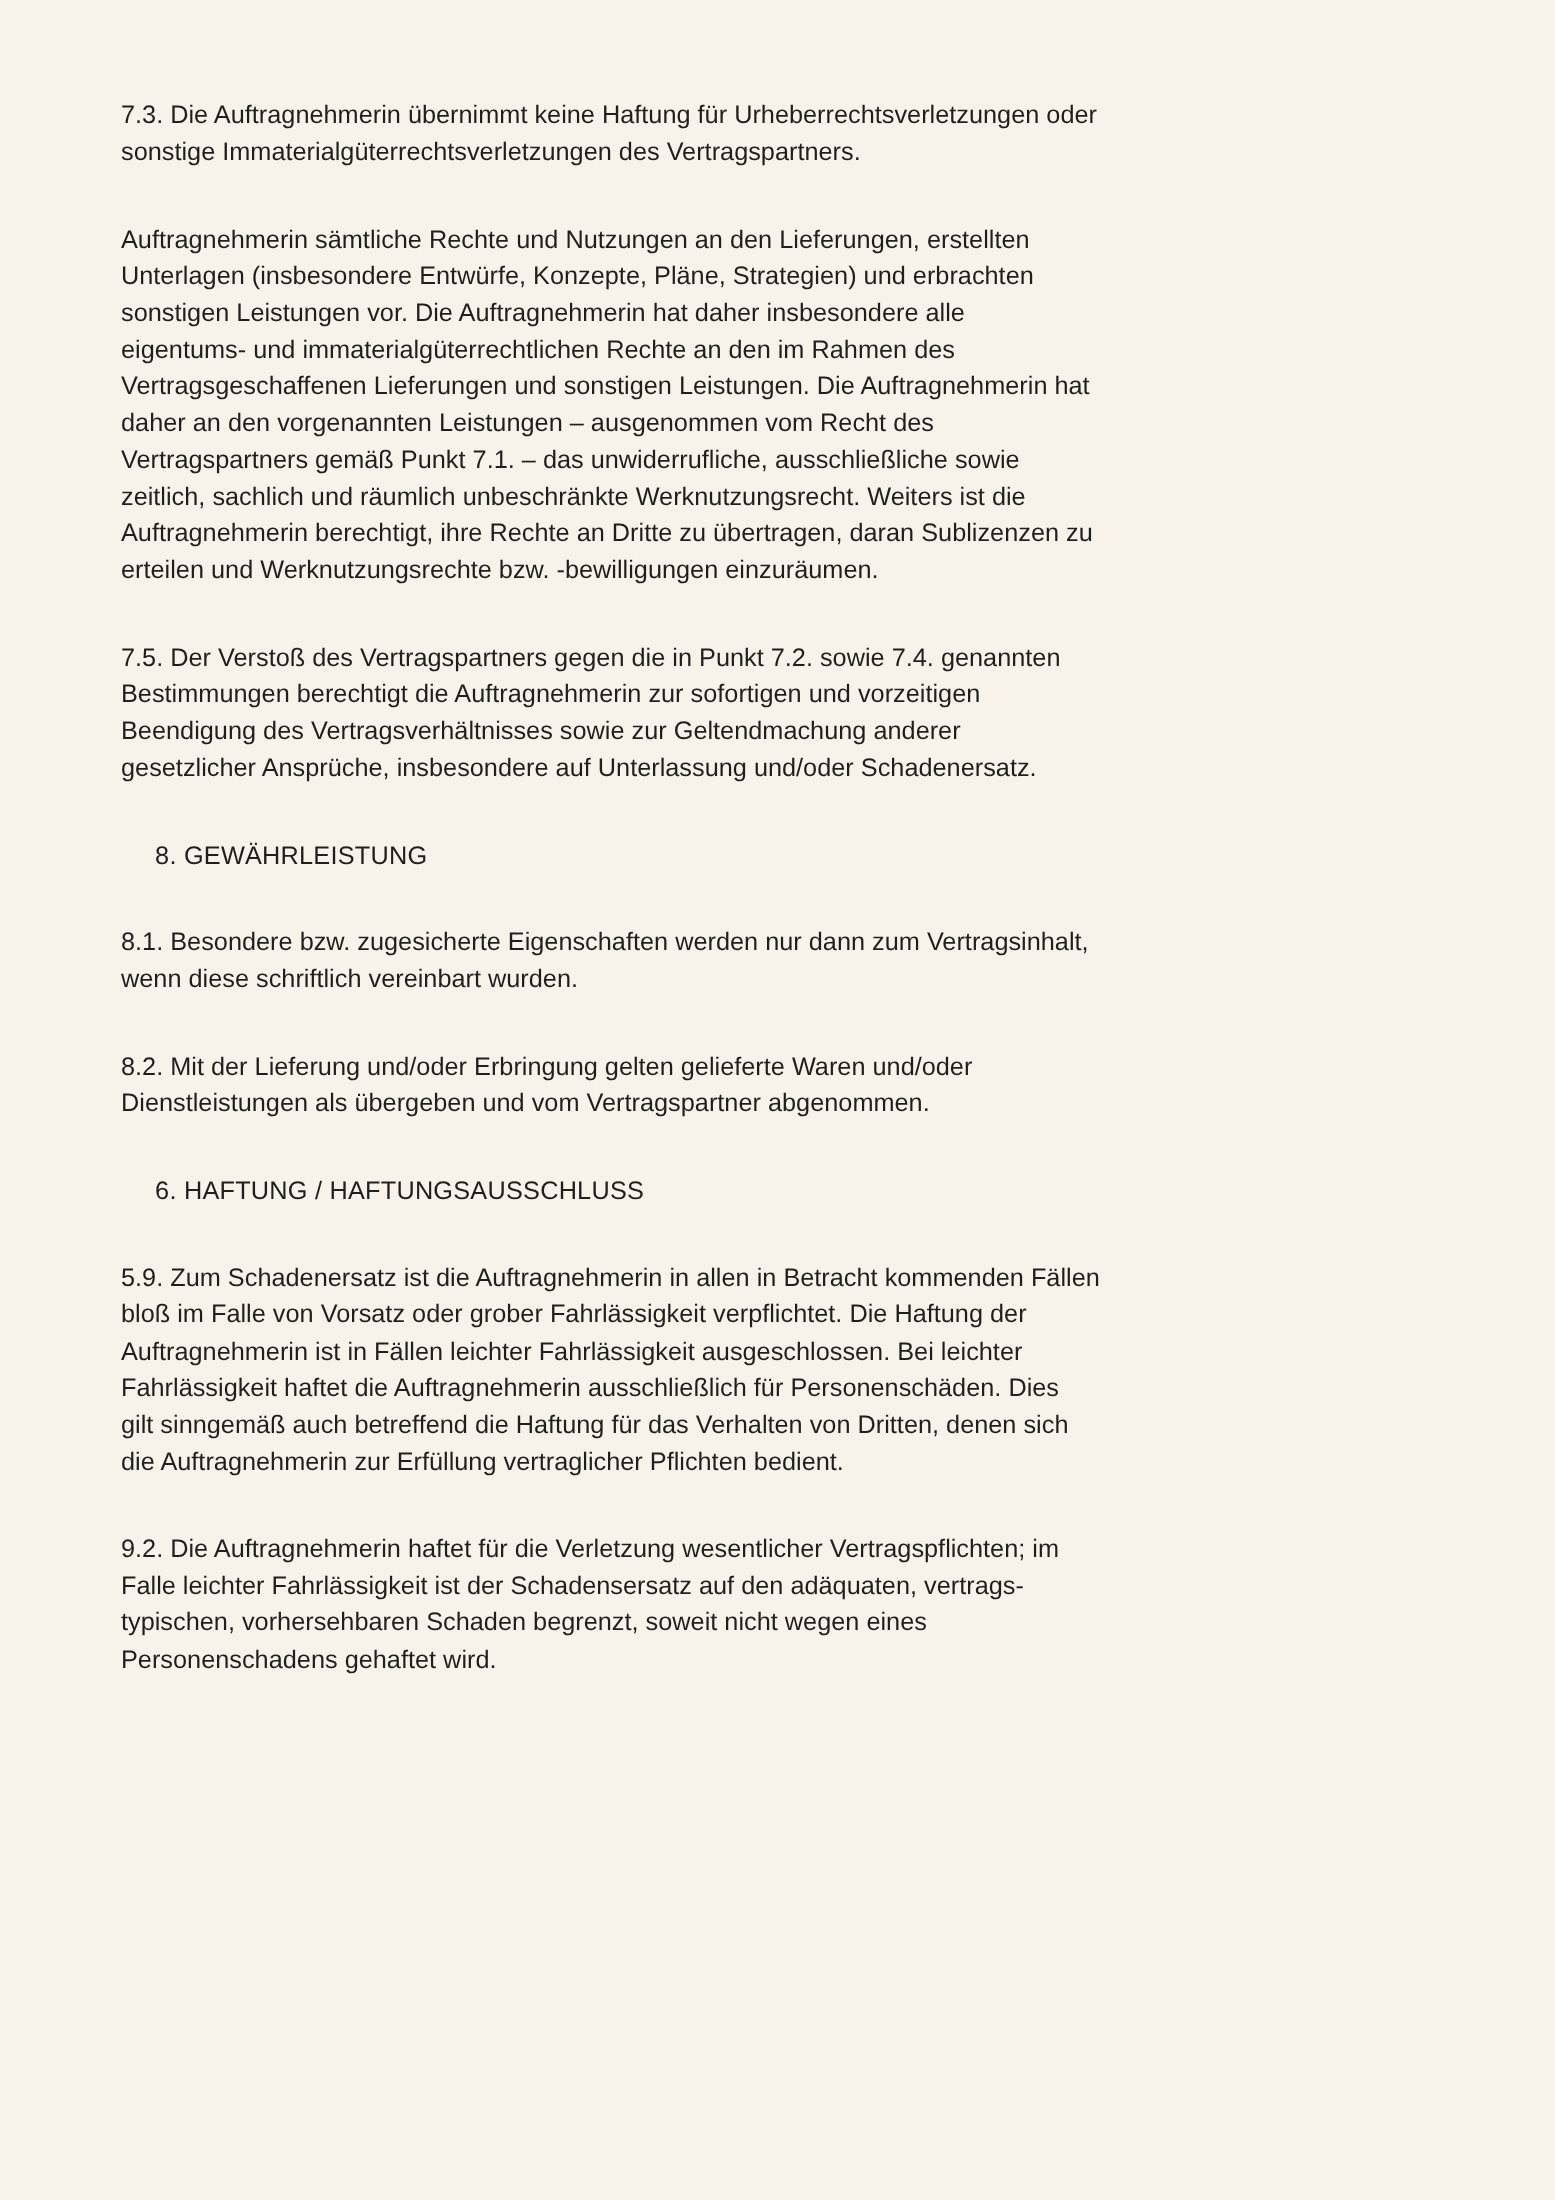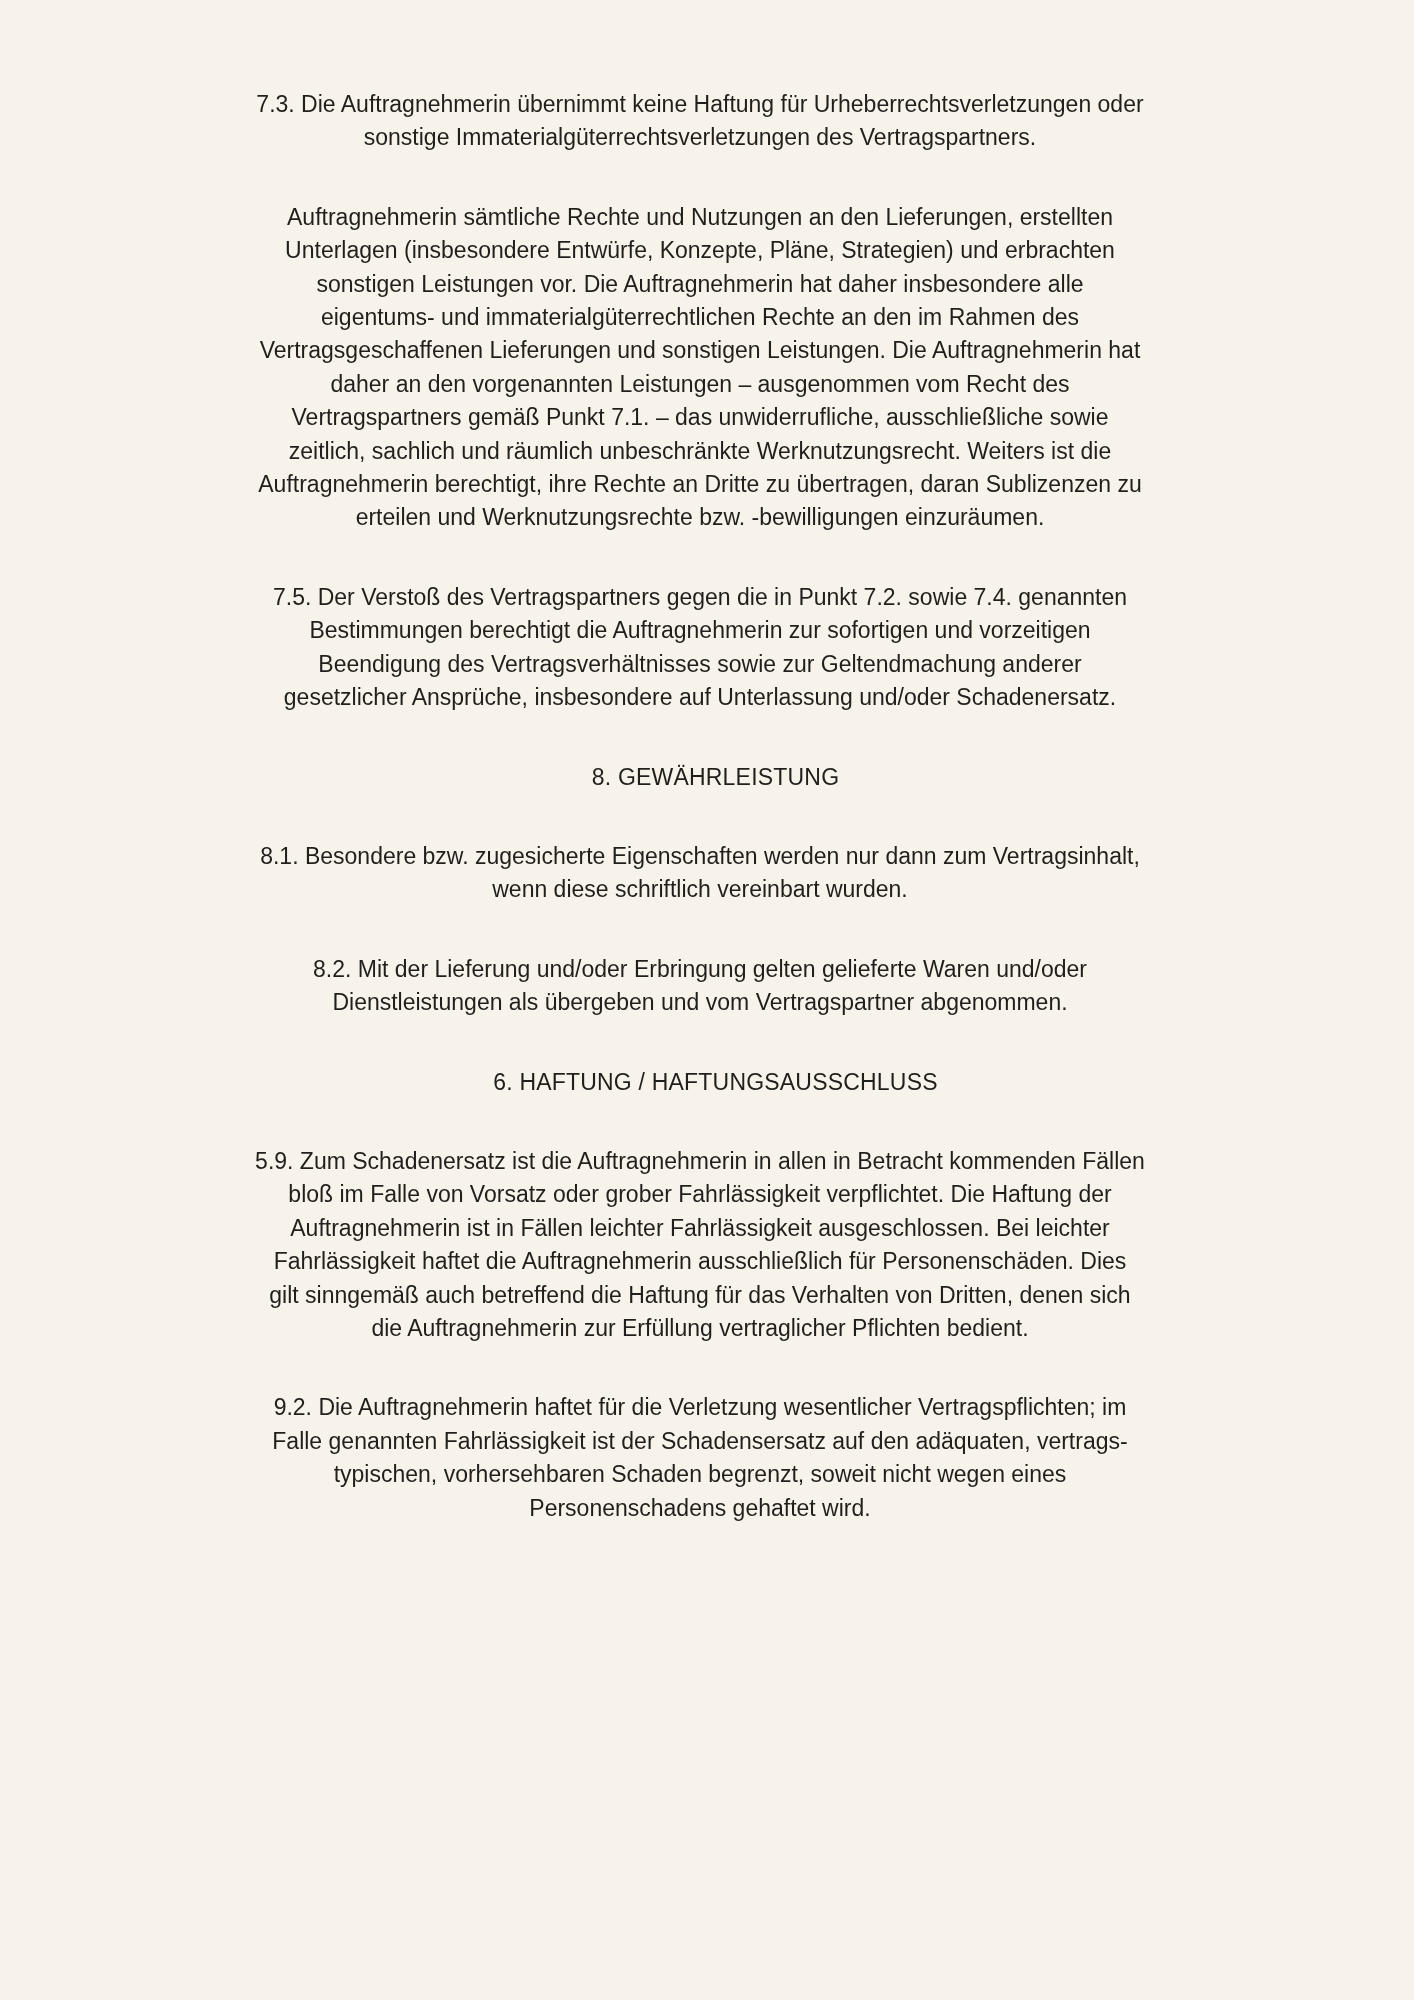--- a/index.html
+++ b/index.html
@@ -12,21 +12,20 @@
     background:var(--bg);
   }
   .page{
     position:relative;
     width:1414px;
     height:1760px;
     background:var(--bg);
     overflow:hidden;
     font-family:"Liberation Sans", sans-serif;
     color:var(--ink);
-    text-align:center;
   }
   .content{
     position:absolute;
     left:110px;
     top:88px;
     width:1180px;
     font-size:23px;
     line-height:33.4px;
     font-weight:400;
   }
@@ -96,19 +95,19 @@
       <p class="block paragraph">
         <span class="line">5.9. Zum Schadenersatz ist die Auftragnehmerin in allen in Betracht kommenden Fällen</span>
         <span class="line">bloß im Falle von Vorsatz oder grober Fahrlässigkeit verpflichtet. Die Haftung der</span>
         <span class="line">Auftragnehmerin ist in Fällen leichter Fahrlässigkeit ausgeschlossen. Bei leichter</span>
         <span class="line">Fahrlässigkeit haftet die Auftragnehmerin ausschließlich für Personenschäden. Dies</span>
         <span class="line">gilt sinngemäß auch betreffend die Haftung für das Verhalten von Dritten, denen sich</span>
         <span class="line">die Auftragnehmerin zur Erfüllung vertraglicher Pflichten bedient.</span>
       </p>
       <p class="block paragraph">
         <span class="line">9.2. Die Auftragnehmerin haftet für die Verletzung wesentlicher Vertragspflichten; im</span>
-        <span class="line">Falle genannten Fahrlässigkeit ist der Schadensersatz auf den adäquaten, vertrags-</span>
+        <span class="line">Falle leichter Fahrlässigkeit ist der Schadensersatz auf den adäquaten, vertrags-</span>
         <span class="line">typischen, vorhersehbaren Schaden begrenzt, soweit nicht wegen eines</span>
         <span class="line">Personenschadens gehaftet wird.</span>
       </p>
     </div>
   <div class="page-number">6</div>
 </div>
 
 </body></html>

